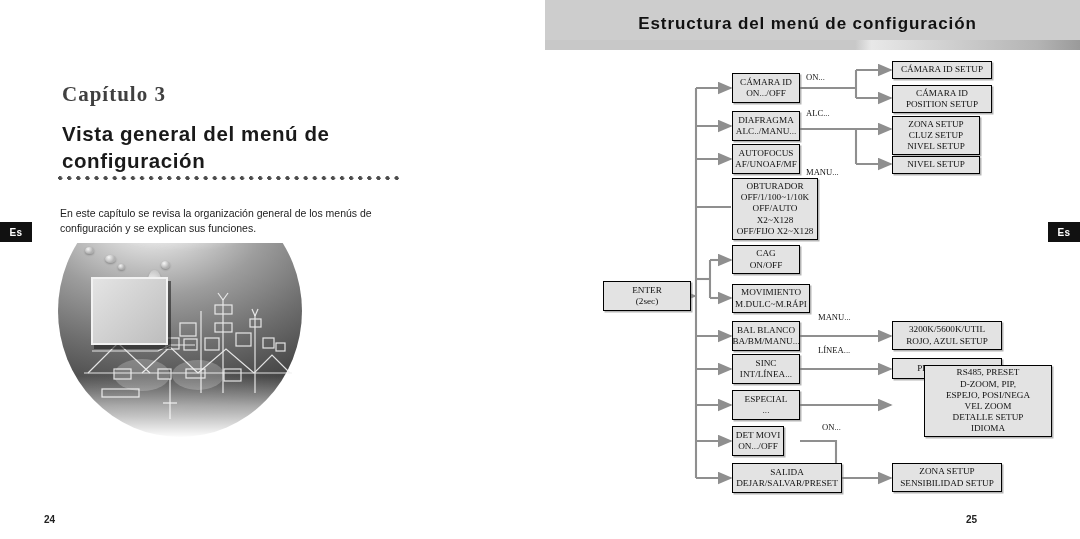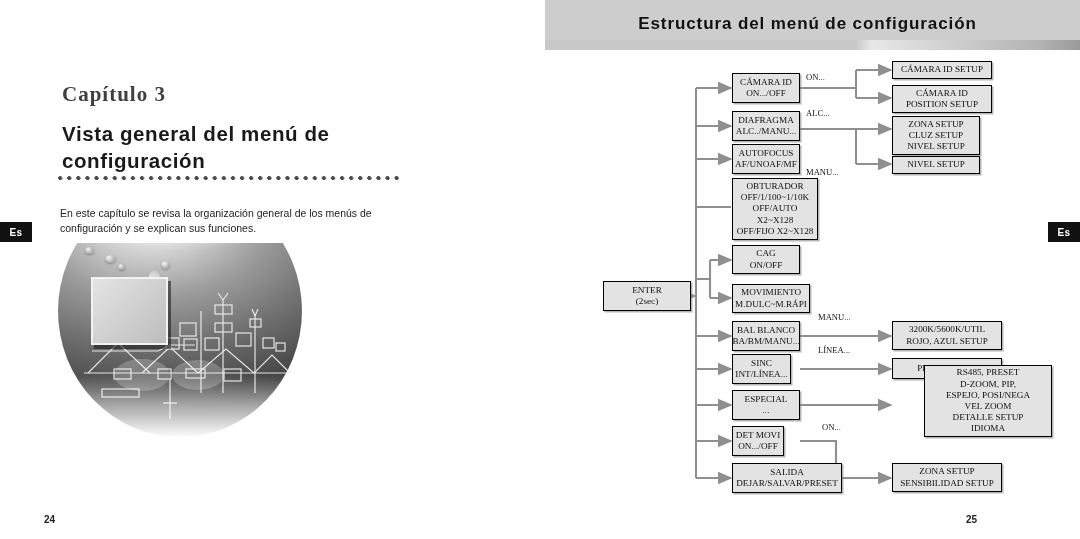--- a/index.html
+++ b/index.html
@@ -288,21 +288,21 @@
     <div class="node" style="left:192px;top:284px;width:78px;height:29px;">
       <span>MOVIMIENTO</span>
       <span>M.DULC~M.RÁPI</span>
     </div>
 
     <div class="node" style="left:192px;top:321px;width:68px;height:30px;">
       <span>BAL BLANCO</span>
       <span>BA/BM/MANU...</span>
     </div>
 
-    <div class="node" style="left:192px;top:354px;width:59px;height:30px;">
+    <div class="node" style="left:192px;top:354px;width:68px;height:30px;">
       <span>SINC</span>
       <span>INT/LÍNEA...</span>
     </div>
 
     <div class="node" style="left:192px;top:390px;width:68px;height:30px;">
       <span>ESPECIAL</span>
       <span>...</span>
     </div>
 
     <div class="node" style="left:192px;top:426px;width:52px;height:30px;">

